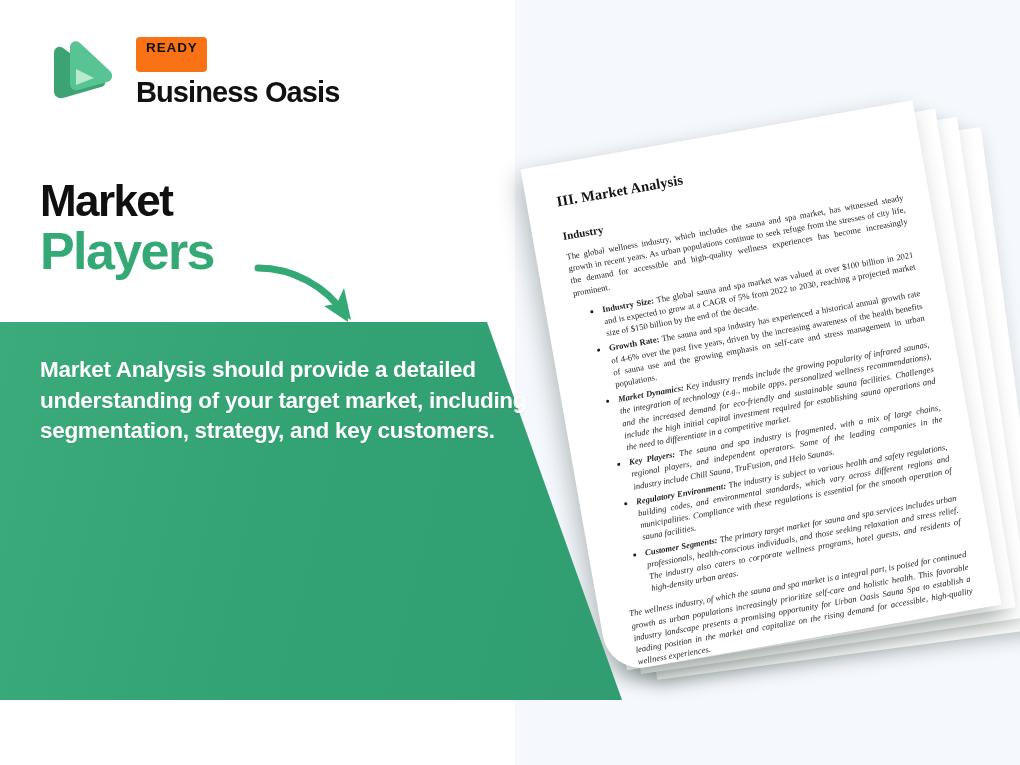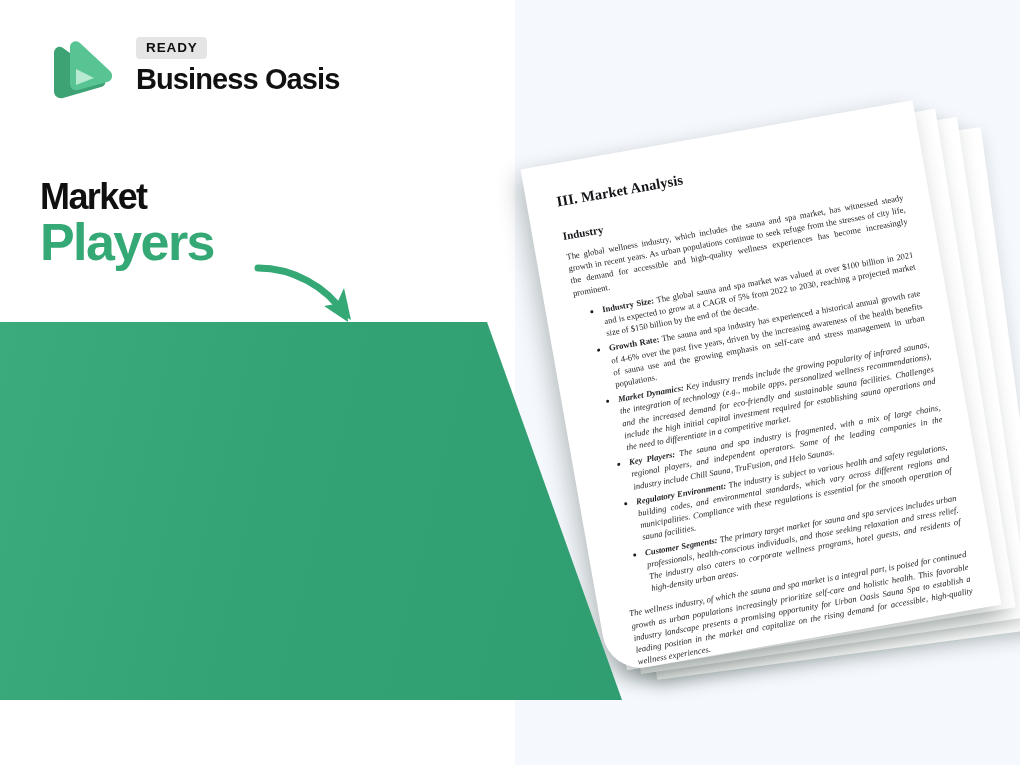--- a/index.html
+++ b/index.html
@@ -16,32 +16,32 @@
   .blue-panel{
     position:absolute; left:515px; top:0; width:505px; height:765px;
     background:#f5f8fd;
   }
 
   
   .brand{ position:absolute; left:40px; top:33px; width:300px; height:84px; }
   .brand-mark{ position:absolute; left:0; top:2px; width:76px; height:76px; }
   .brand-text{ position:absolute; left:96px; top:4px; }
   .ready-badge{
-    display:inline-block; background:#e5e5e5; color:#101010;
+    display:inline-block; background:#f97316; color:#101010;
     font-size:13.5px; font-weight:700; letter-spacing:.9px;
-    padding:3px 9px 3px 10px; border-radius:4px; line-height:1.15;
+    padding:3px 9px 16px 10px; border-radius:4px; line-height:1.15;
   }
   .brand-name{
     margin-top:5px; font-size:29px; font-weight:800; color:#111111;
     letter-spacing:-.9px; line-height:1.06; white-space:nowrap;
   }
 
   
   .headline{ position:absolute; left:40px; top:178px; }
-  .headline .l1{ font-size:36px; font-weight:800; color:#101010; letter-spacing:-1.6px; line-height:1.04; }
+  .headline .l1{ font-size:44px; font-weight:800; color:#101010; letter-spacing:-1.6px; line-height:1.04; }
   .headline .l2{ font-size:52px; font-weight:800; color:#34a875; letter-spacing:-1.6px; line-height:1.04; }
 
   
   .arrow{ position:absolute; left:252px; top:252px; width:140px; height:90px; }
 
   
   .green-panel{
     position:absolute; left:0; top:322px; width:660px; height:378px;
     background:linear-gradient(104deg,#3cab7c 0%,#34a374 42%,#2f9d70 100%);
     clip-path:polygon(0 0, 487px 0, 622px 378px, 0 378px);
@@ -199,20 +199,21 @@
         <div class="doc-p italic">
           <span>The primary target market for Urban Oasis Sauna Spa comprises </span><b>busy professionals aged 25-50, health and wellness enthusiasts, and residents of densely populated urban areas</b><span> who are seeking convenient, relaxing, and eco-friendly wellness experiences in the heart of the city.</span>
         </div>
       </div>
     </div>
   </div>
 
   <div class="green-panel"></div>
 
   <div class="green-copy">
+    <p>Market Analysis should provide a detailed understanding of your target market, including segmentation, strategy, and key customers.</p>
   </div>
 
   <div class="headline">
     <div class="l1">Market</div>
     <div class="l2">Players</div>
   </div>
 
   <div class="arrow">
     <svg width="140" height="90" viewBox="0 0 140 90">
       <path d="M6 16 C 40 16, 74 34, 92 62" stroke="#34a875" stroke-width="7" fill="none" stroke-linecap="round"></path>

